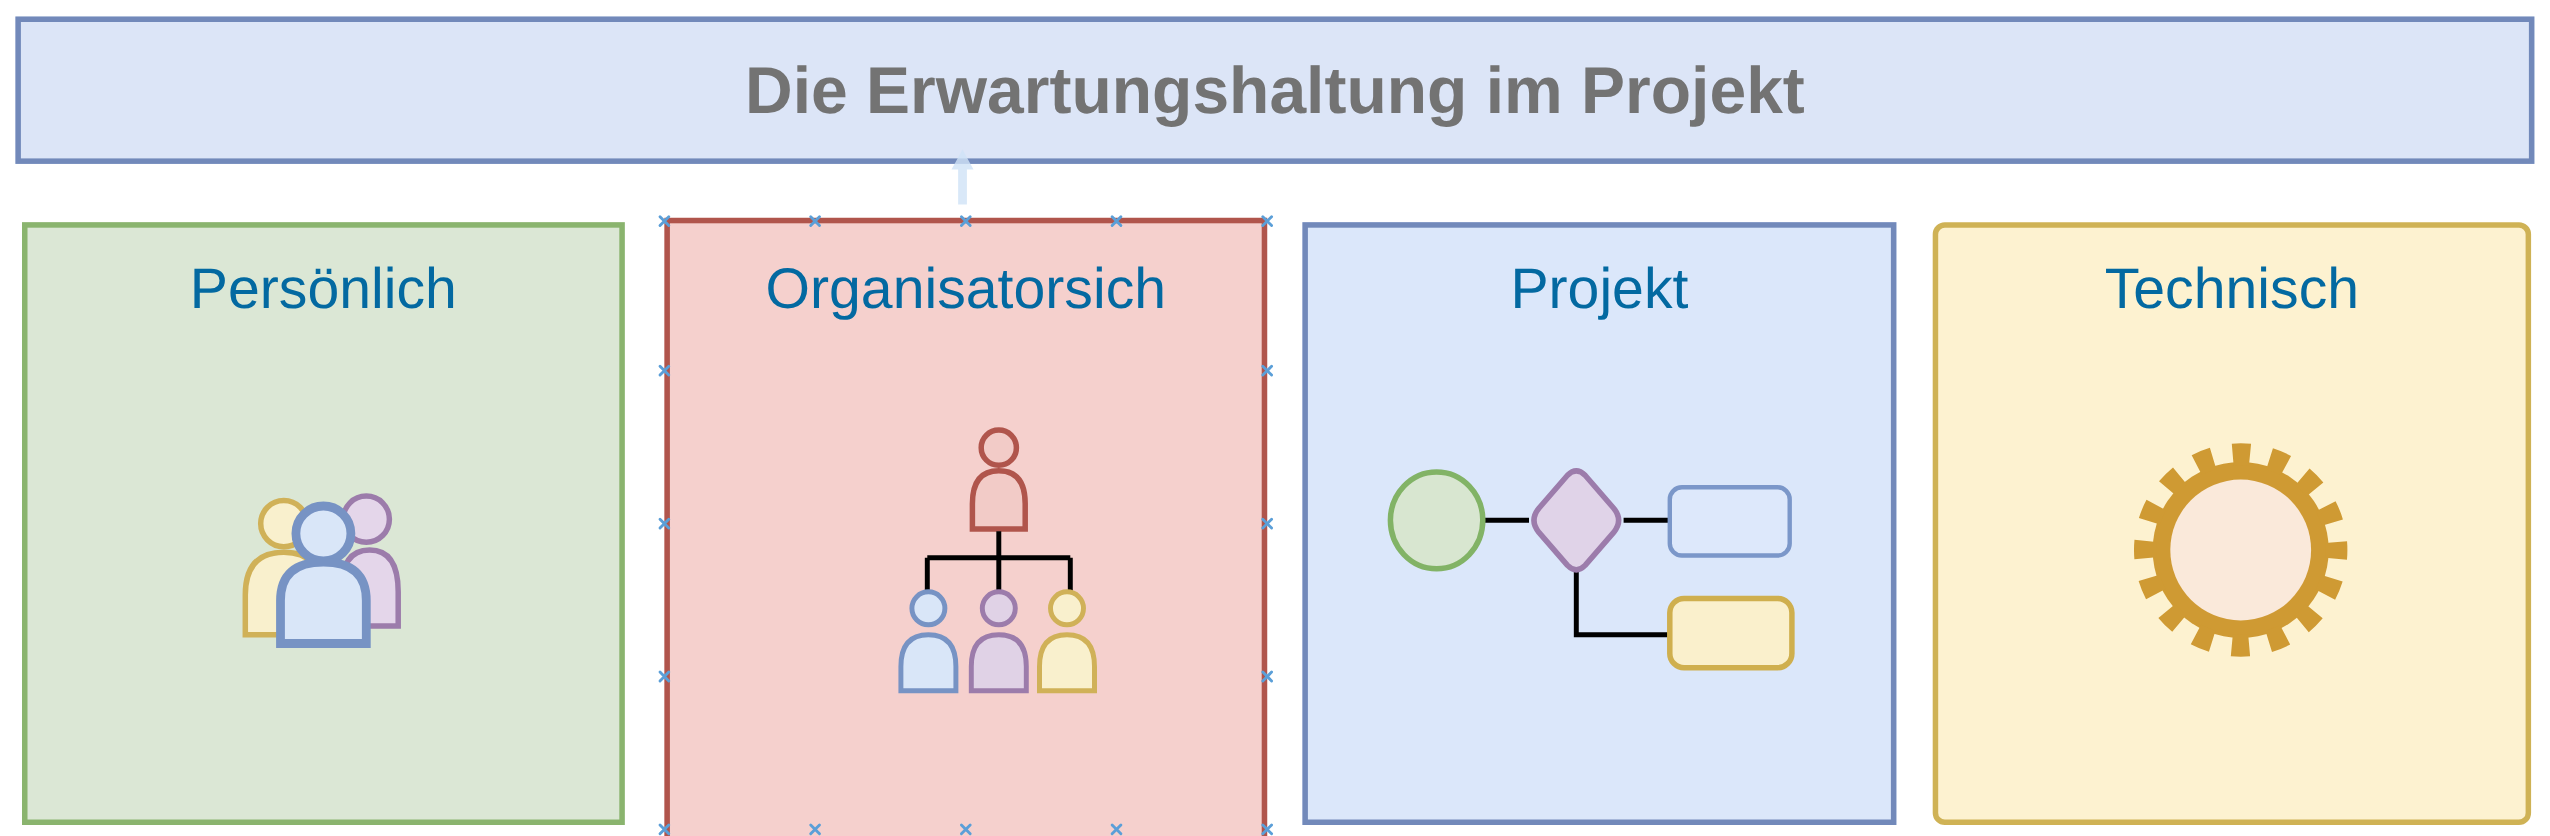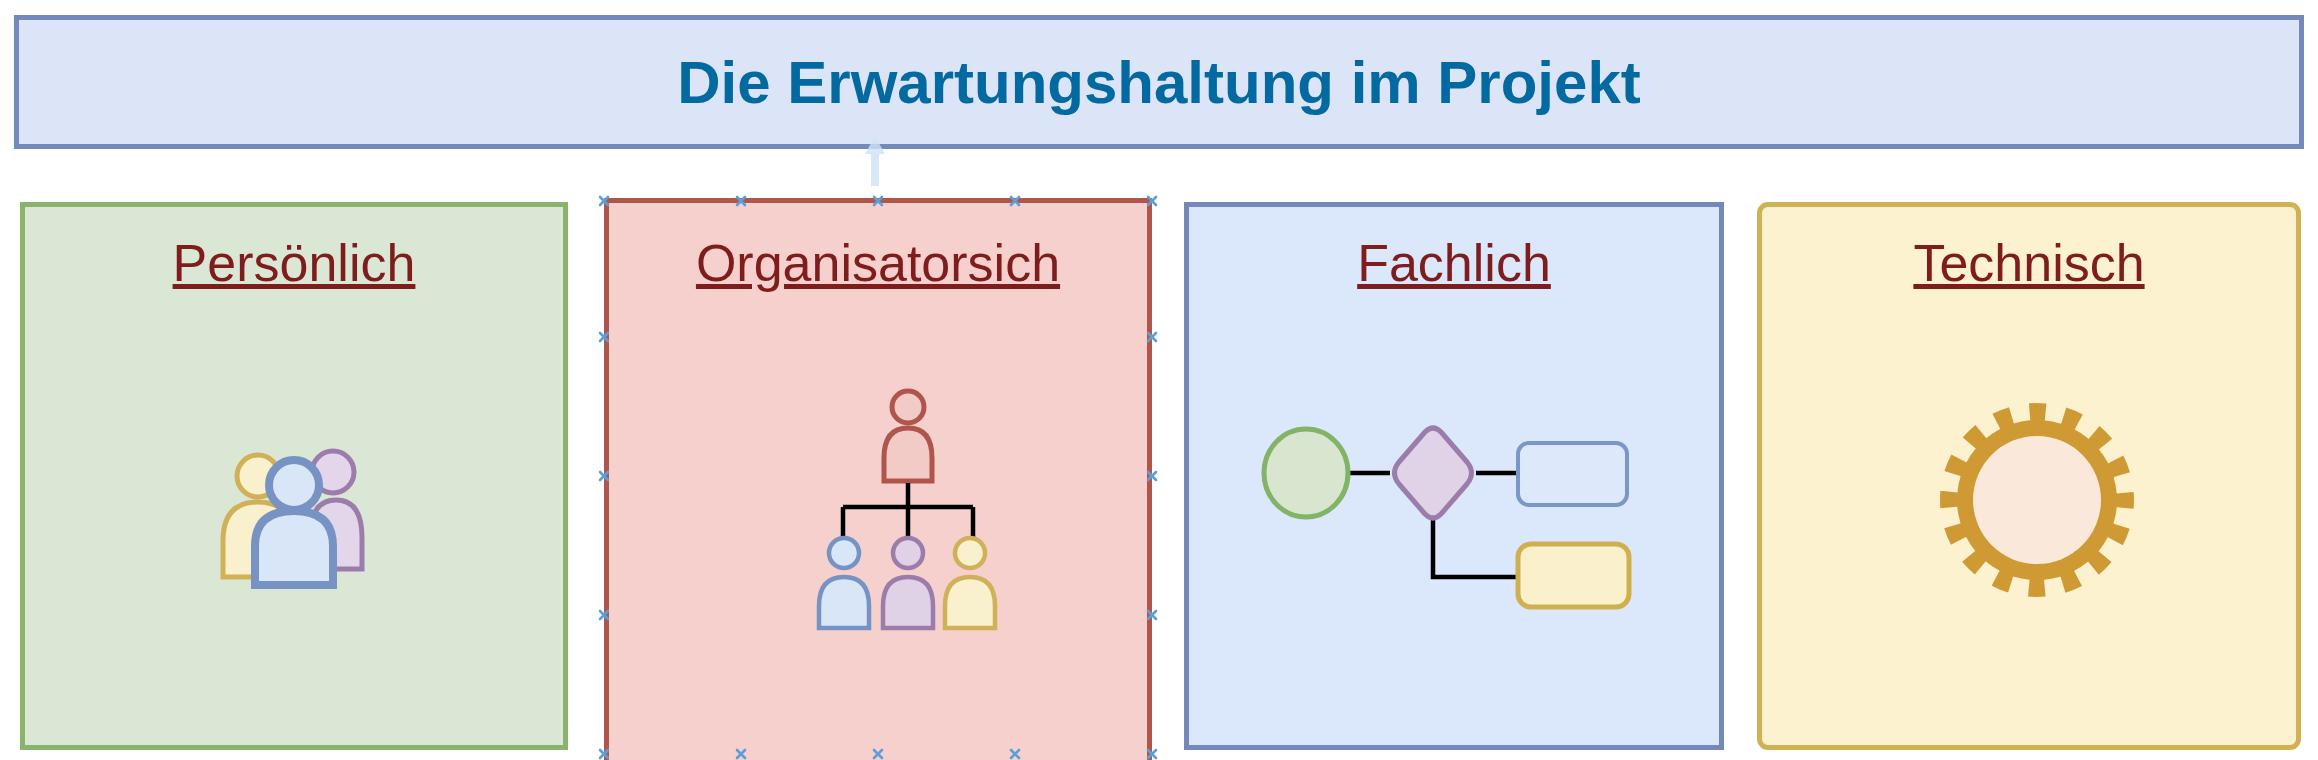--- a/index.html
+++ b/index.html
@@ -11,31 +11,31 @@
     overflow:hidden;
   }
   .shape{position:absolute;box-sizing:border-box;}
   #title-bar{
     left:14px;top:15px;width:2290px;height:134px;
     border:5px solid #7289ba;background:#dce5f7;
   }
   #title-bar .title-text{
     position:absolute;left:0;top:0;width:100%;height:100%;
     display:flex;align-items:center;justify-content:center;
-    font-size:60px;font-weight:bold;color:#0369a1;
+    font-size:60px;font-weight:bold;color:#737373;
     letter-spacing:0px;
   }
   .col-box{top:202px;height:548px;border:5px solid;background:#eee;}
   #col-0{left:20px;width:548px;}
   #col-1{left:604px;top:198px;width:548px;height:721px;}
   #col-2{left:1184px;width:540px;}
   #col-3{left:1757px;width:544px;border-radius:11px;}
   .col-label{
     position:absolute;left:0;top:28px;width:100%;
-    text-align:center;font-size:52px;color:#7f1d1d;line-height:56px;text-decoration:underline;
+    text-align:center;font-size:52px;color:#0369a1;line-height:56px;
   }
   #col-1 .col-label{top:32px;}
   .icon-svg{position:absolute;pointer-events:none;}
   #arrow-overlay{position:absolute;left:0;top:0;width:2318px;height:760px;pointer-events:none;}
   #cp-overlay{position:absolute;left:598px;top:195px;color:#5b9fd8;}
 </style>
 </head>
 <body>
 
 <div id="canvas">
@@ -46,21 +46,21 @@
 
   <div class="shape col-box" id="col-0" style="background-color: rgb(219, 231, 213); border-color: rgb(138, 180, 110);">
     <div class="col-label">Persönlich</div>
   </div>
 
   <div class="shape col-box" id="col-1" style="background-color: rgb(245, 208, 205); border-color: rgb(176, 85, 76);">
     <div class="col-label">Organisatorsich</div>
   </div>
 
   <div class="shape col-box" id="col-2" style="background-color: rgb(219, 231, 250); border-color: rgb(114, 137, 186);">
-    <div class="col-label">Fachlich</div>
+    <div class="col-label">Projekt</div>
   </div>
 
   <div class="shape col-box" id="col-3" style="background-color: rgb(253, 242, 208); border-color: rgb(207, 178, 85);">
     <div class="col-label">Technisch</div>
   </div>
 
   <svg class="icon-svg" style="left:210px;top:438px" width="170" height="152" viewBox="0 0 170 152">
     <circle cx="48" cy="38" r="21" fill="#f9f0cd" stroke="#d0b158" stroke-width="5"></circle>
     <circle cx="123" cy="34" r="21" fill="#e4d6ea" stroke="#9c7cab" stroke-width="5"></circle>
     <path d="M 13 139 V 103 Q 13 64 48 64 Q 83 64 83 103 V 139 Z" fill="#f9f0cd" stroke="#d0b158" stroke-width="5"></path>

